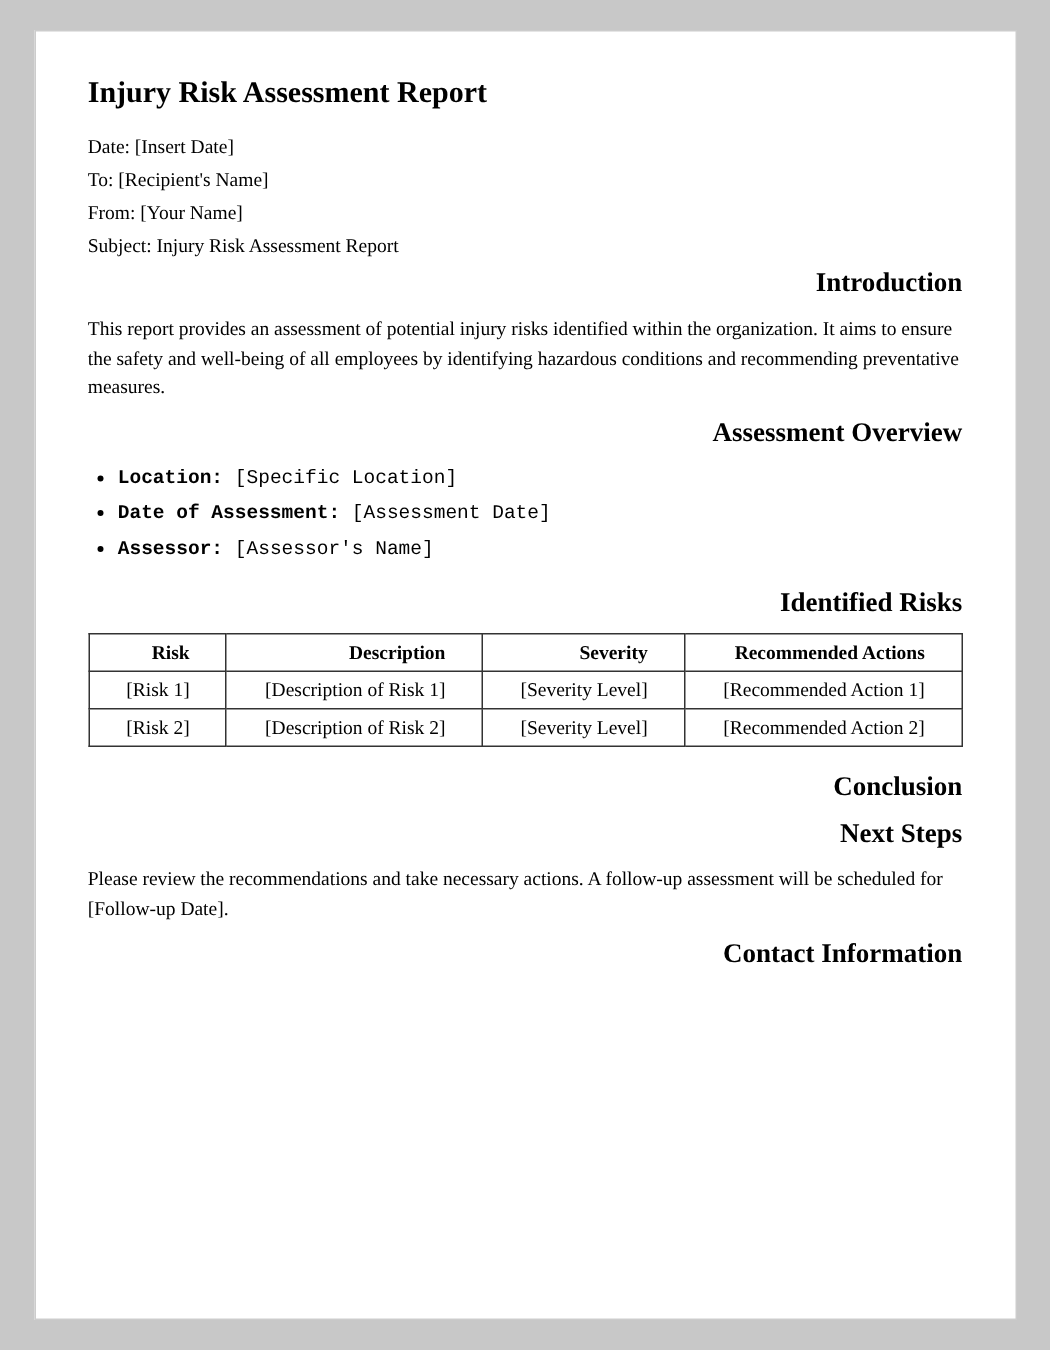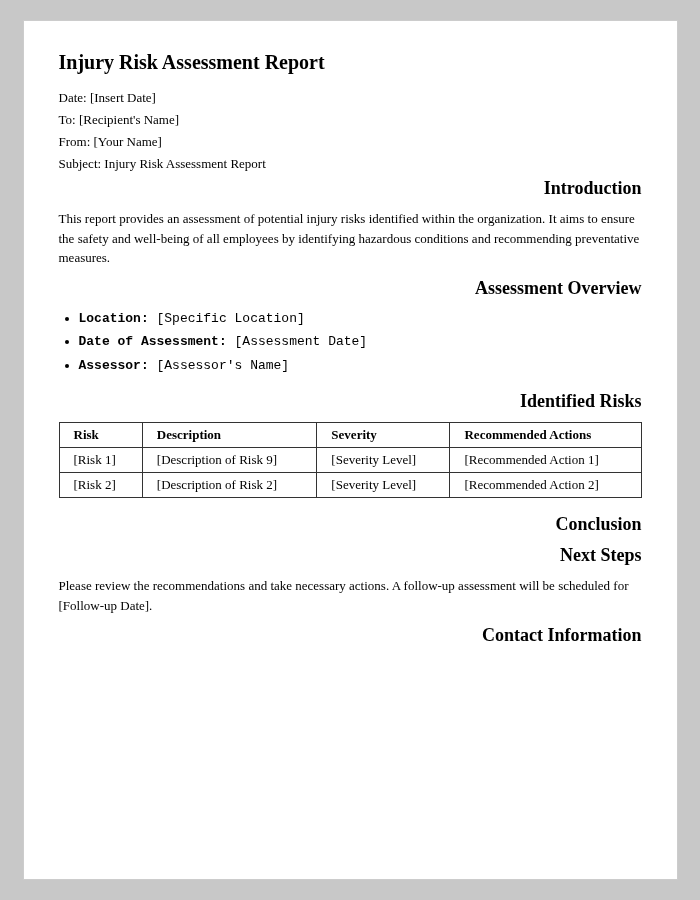--- a/index.html
+++ b/index.html
@@ -75,22 +75,22 @@
       width: 100%;
       border-collapse: collapse;
       margin-bottom: 16px;
       font-size: 13px;
       font-family: "Times New Roman", Times, serif;
     }
 
     .risks-table th,
     .risks-table td {
       border: 1px solid #333;
-      padding: 4px 14px;
-      text-align: left;
+      padding: 4px 24px;
+      text-align: right;
     }
 
     .risks-table th {
       font-weight: bold;
       background: #ffffff;
     }
 
     .risks-table td {
       font-weight: normal;
     }
@@ -136,21 +136,21 @@
       <tr>
         <th>Risk</th>
         <th>Description</th>
         <th>Severity</th>
         <th>Recommended Actions</th>
       </tr>
     </thead>
     <tbody>
       <tr class="table-row">
         <td>[Risk 1]</td>
-        <td>[Description of Risk 9]</td>
+        <td>[Description of Risk 1]</td>
         <td>[Severity Level]</td>
         <td>[Recommended Action 1]</td>
       </tr>
       <tr class="table-row">
         <td>[Risk 2]</td>
         <td>[Description of Risk 2]</td>
         <td>[Severity Level]</td>
         <td>[Recommended Action 2]</td>
       </tr>
     </tbody>

